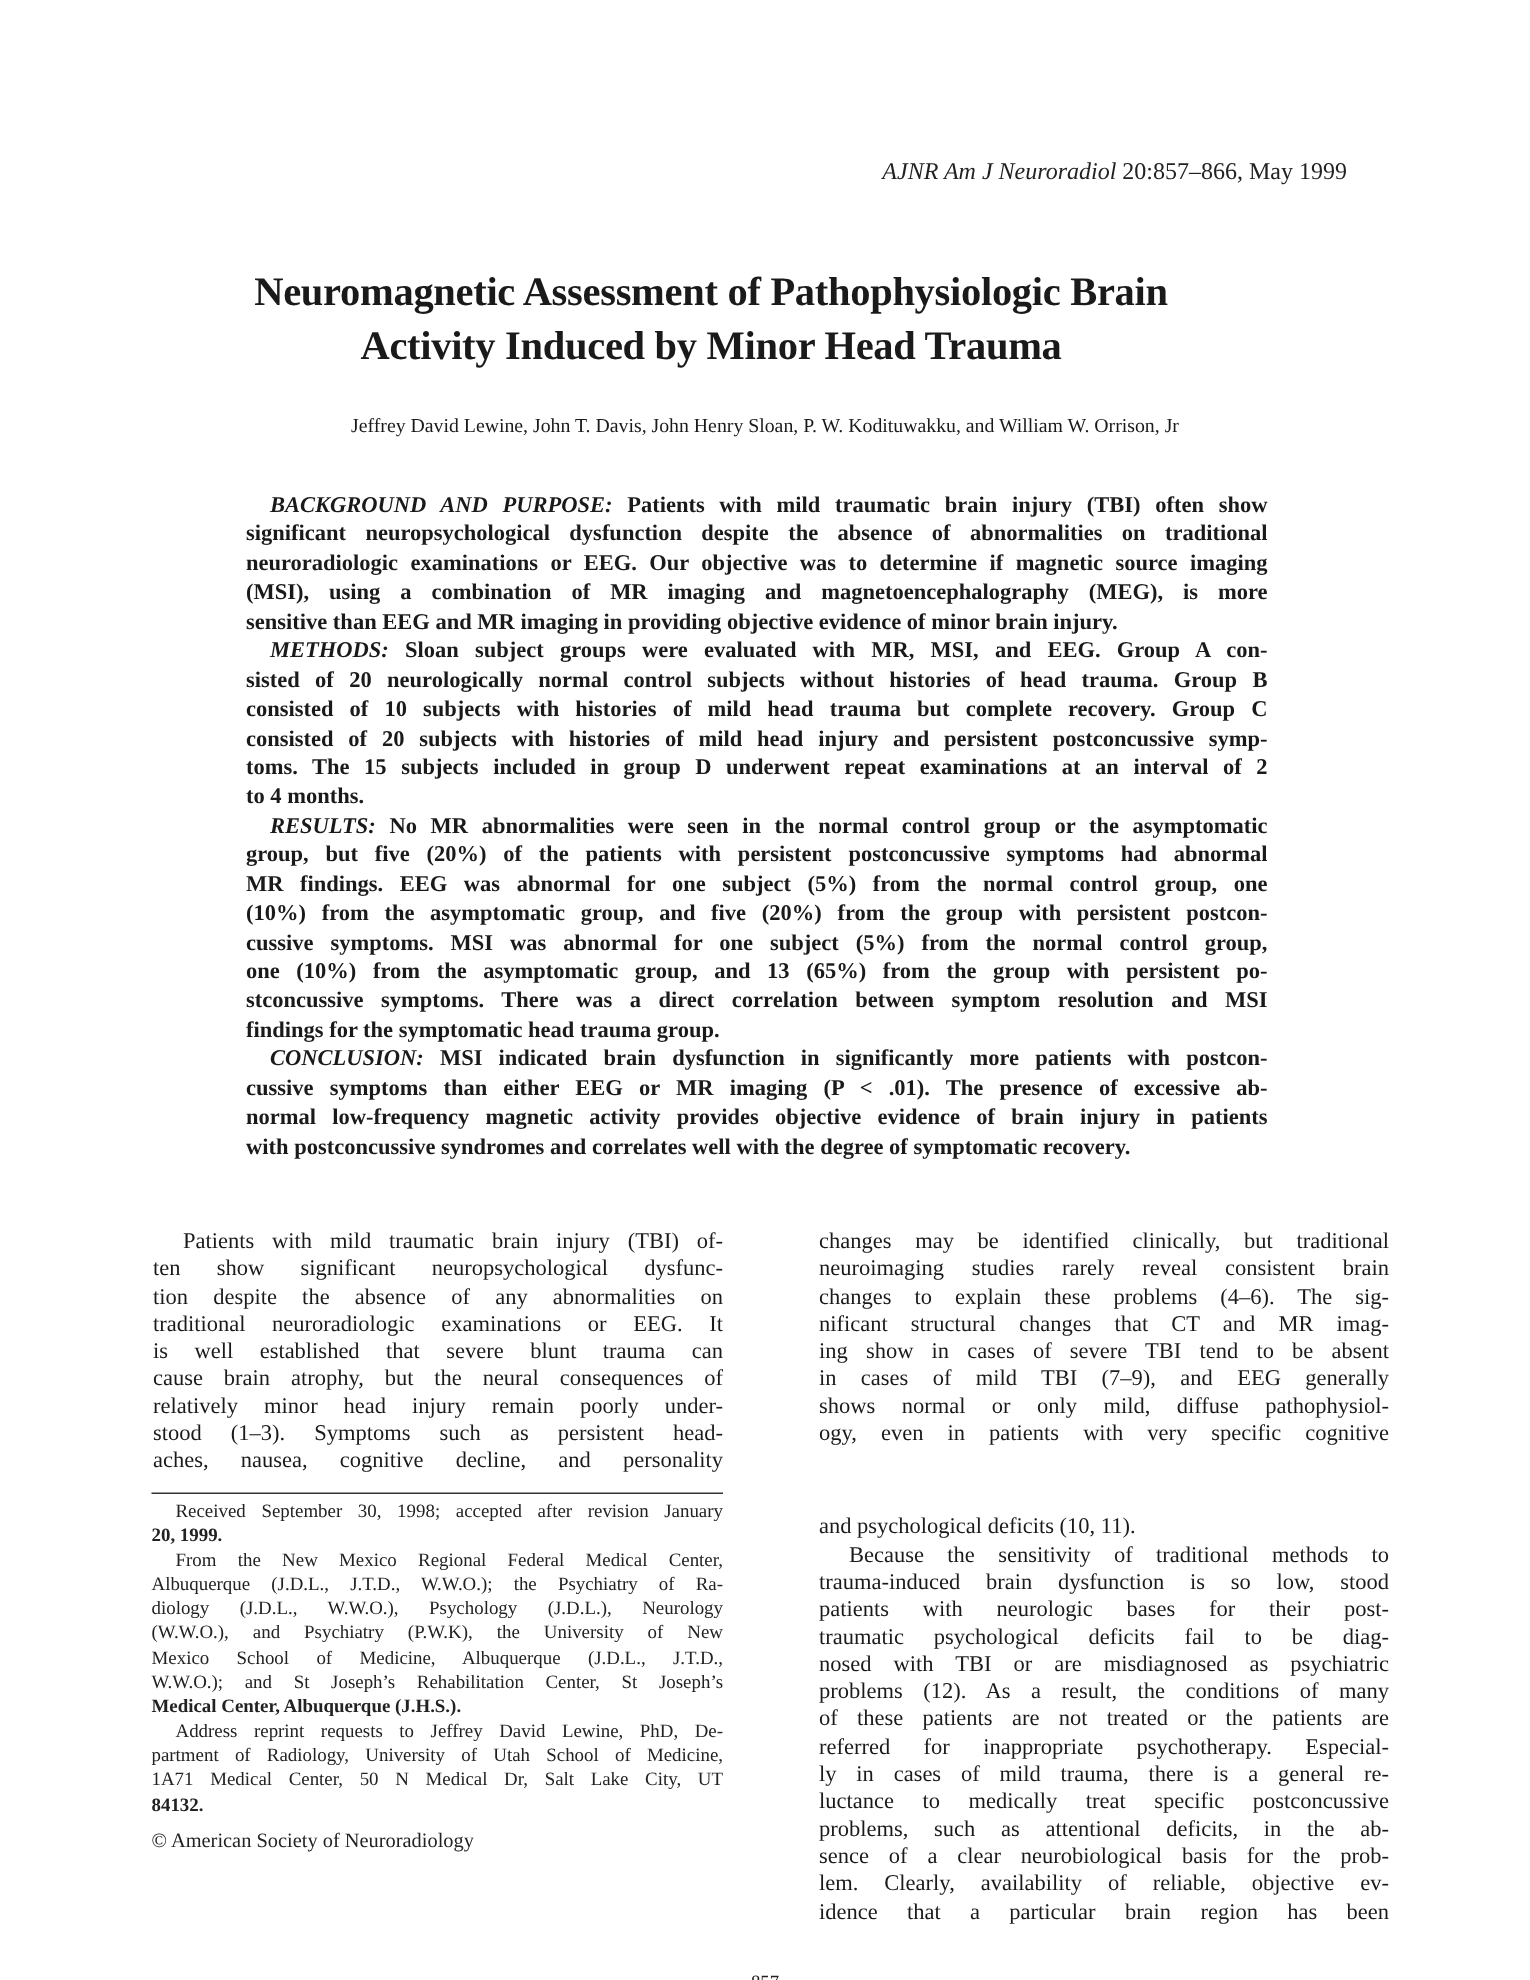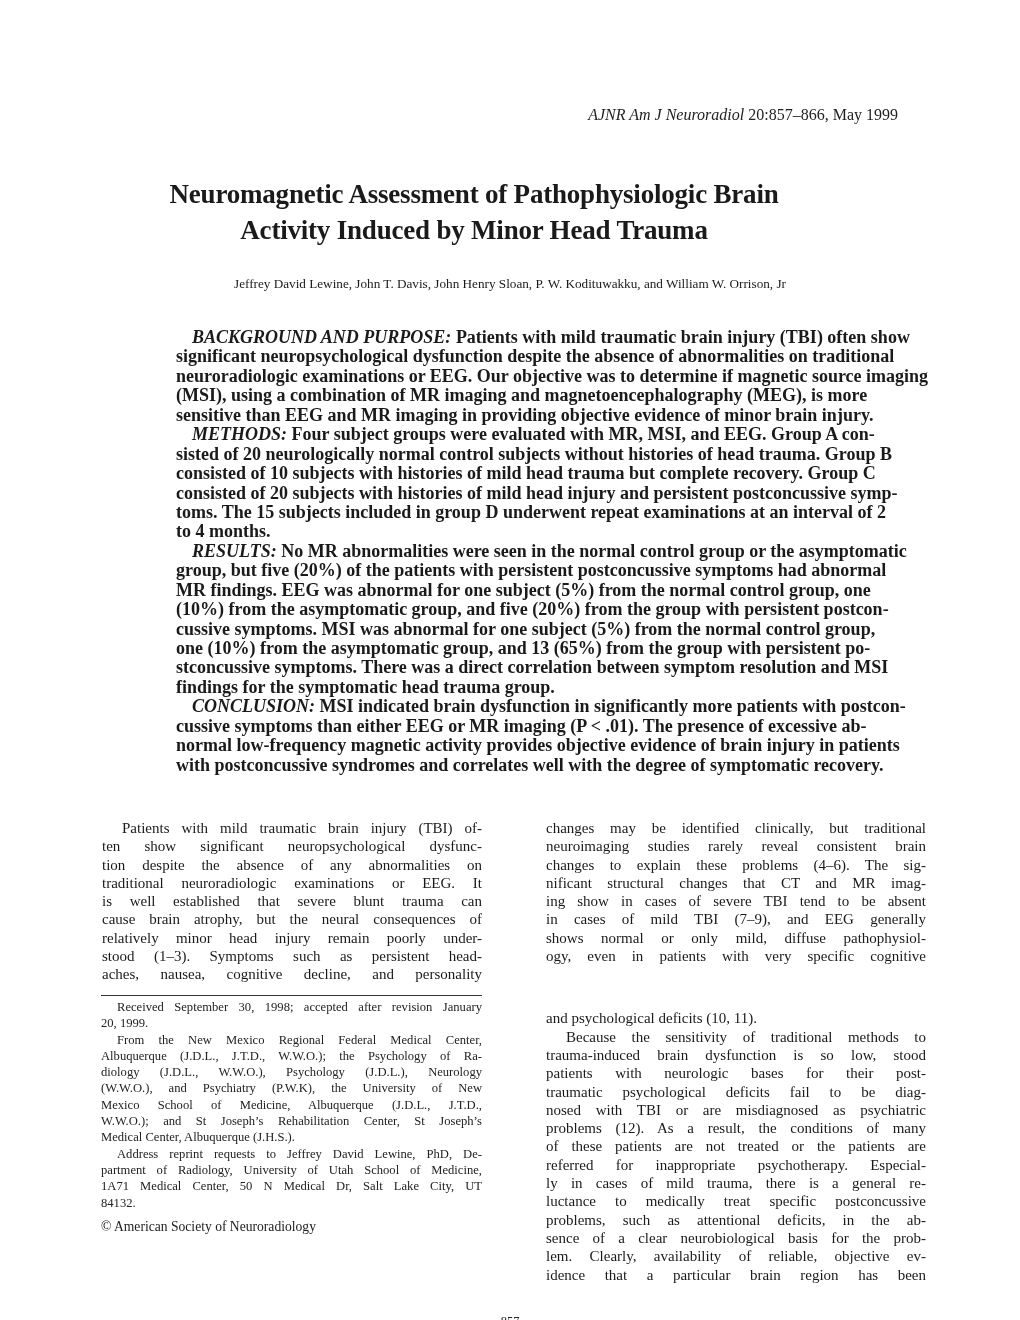--- a/index.html
+++ b/index.html
@@ -1,36 +1,36 @@
 <!DOCTYPE html>
 <html><head>
 <meta charset="utf-8">
 <style>
   html, body { margin:0; padding:0; background:#ffffff; }
   body { width:1020px; height:1320px; position:relative; overflow:hidden; color:#1a1a1a; font-family:"Liberation Serif", serif; }
   .running-head { position:absolute; top:60px; right:122px; font-size:16px; color:#222;margin-top:46px; }
   .running-head i { font-style:italic; }
   .title { position:absolute; top:176px; left:0; width:948px; text-align:center; font-size:27px; font-weight:bold; line-height:36px; letter-spacing:-0.2px; font-family:"Liberation Serif", serif; }
   .authors { position:absolute; top:276px; left:0; width:1020px; text-align:center; font-size:13.2px; }
-  .abstract { position:absolute; top:328px; left:176px; width:681px; font-size:18px; font-weight:bold; line-height:19.45px; }
+  .abstract { position:absolute; top:328px; left:164px; width:681px; font-size:15px; font-weight:bold; line-height:19.45px; }
   .line { display:block; text-align:justify; text-align-last:justify; white-space:nowrap; overflow:visible; height:19.45px; }
   .abstract .line { text-align-last:justify; }
   .abstract .line.last { text-align-last:left; }
   .abstract .line.indent { padding-left:16px; }
   .abstract .label { font-style:italic; }
   .col { position:absolute; font-size:15px; line-height:18.3px; }
   .col .line { height:18.3px; }
   .col .line.last { text-align-last:left;margin-top:44px; }
   .col .line.indent { padding-left:20px; }
   .left-col { top:819px; left:102px; width:380px; }
   .right-col { top:819px; left:546px; width:380px; }
   .rule { position:absolute; top:995px; left:101px; width:381px; height:0; border-top:1.2px solid #333; }
   .footnotes { position:absolute; top:999px; left:101px; width:381px; font-size:12.6px; line-height:16.3px; color:#222; }
   .footnotes .line { height:16.3px; }
-  .footnotes .line.last { text-align-last:left; }
+  .footnotes .line.last { text-align-last:left;font-weight:bold; }
   .footnotes .line.indent { padding-left:16px; }
   .copyright { position:absolute; top:1219px; left:101px; font-size:13.6px; color:#222; }
   .page-number { position:absolute; top:1314px; left:0; width:1020px; text-align:center; font-size:12.5px; color:#222; }
 </style>
 </head>
 <body>
 
 <div class="running-head"><i>AJNR Am J Neuroradiol</i><span> 20:857–866, May 1999</span></div>
 
 <div class="title">
@@ -39,21 +39,21 @@
 </div>
 
 <div class="authors">Jeffrey David Lewine, John T. Davis, John Henry Sloan, P. W. Kodituwakku, and William W. Orrison, Jr</div>
 
 <div class="abstract" id="abstract">
     <span class="line indent"><span class="label">BACKGROUND AND PURPOSE:</span><span> Patients with mild traumatic brain injury (TBI) often show</span></span>
     <span class="line">significant neuropsychological dysfunction despite the absence of abnormalities on traditional</span>
     <span class="line">neuroradiologic examinations or EEG. Our objective was to determine if magnetic source imaging</span>
     <span class="line">(MSI), using a combination of MR imaging and magnetoencephalography (MEG), is more</span>
     <span class="line last">sensitive than EEG and MR imaging in providing objective evidence of minor brain injury.</span>
-    <span class="line indent"><span class="label">METHODS:</span><span> Four subject groups were evaluated with MR, MSI, and EEG. Group A con-</span></span>
+    <span class="line indent"><span class="label">METHODS:</span><span> Sloan subject groups were evaluated with MR, MSI, and EEG. Group A con-</span></span>
     <span class="line">sisted of 20 neurologically normal control subjects without histories of head trauma. Group B</span>
     <span class="line">consisted of 10 subjects with histories of mild head trauma but complete recovery. Group C</span>
     <span class="line">consisted of 20 subjects with histories of mild head injury and persistent postconcussive symp-</span>
     <span class="line">toms. The 15 subjects included in group D underwent repeat examinations at an interval of 2</span>
     <span class="line last">to 4 months.</span>
     <span class="line indent"><span class="label">RESULTS:</span><span> No MR abnormalities were seen in the normal control group or the asymptomatic</span></span>
     <span class="line">group, but five (20%) of the patients with persistent postconcussive symptoms had abnormal</span>
     <span class="line">MR findings. EEG was abnormal for one subject (5%) from the normal control group, one</span>
     <span class="line">(10%) from the asymptomatic group, and five (20%) from the group with persistent postcon-</span>
     <span class="line">cussive symptoms. MSI was abnormal for one subject (5%) from the normal control group,</span>
@@ -103,21 +103,21 @@
     <span class="line">lem. Clearly, availability of reliable, objective ev-</span>
     <span class="line">idence that a particular brain region has been</span>
   </div>
 
 <div class="rule"></div>
 
 <div class="footnotes" id="footnotes">
     <span class="line indent">Received September 30, 1998; accepted after revision January</span>
     <span class="line last">20, 1999.</span>
     <span class="line indent">From the New Mexico Regional Federal Medical Center,</span>
-    <span class="line">Albuquerque (J.D.L., J.T.D., W.W.O.); the Psychology of Ra-</span>
+    <span class="line">Albuquerque (J.D.L., J.T.D., W.W.O.); the Psychiatry of Ra-</span>
     <span class="line">diology (J.D.L., W.W.O.), Psychology (J.D.L.), Neurology</span>
     <span class="line">(W.W.O.), and Psychiatry (P.W.K), the University of New</span>
     <span class="line">Mexico School of Medicine, Albuquerque (J.D.L., J.T.D.,</span>
     <span class="line">W.W.O.); and St Joseph’s Rehabilitation Center, St Joseph’s</span>
     <span class="line last">Medical Center, Albuquerque (J.H.S.).</span>
     <span class="line indent">Address reprint requests to Jeffrey David Lewine, PhD, De-</span>
     <span class="line">partment of Radiology, University of Utah School of Medicine,</span>
     <span class="line">1A71 Medical Center, 50 N Medical Dr, Salt Lake City, UT</span>
     <span class="line last">84132.</span>
   </div>

